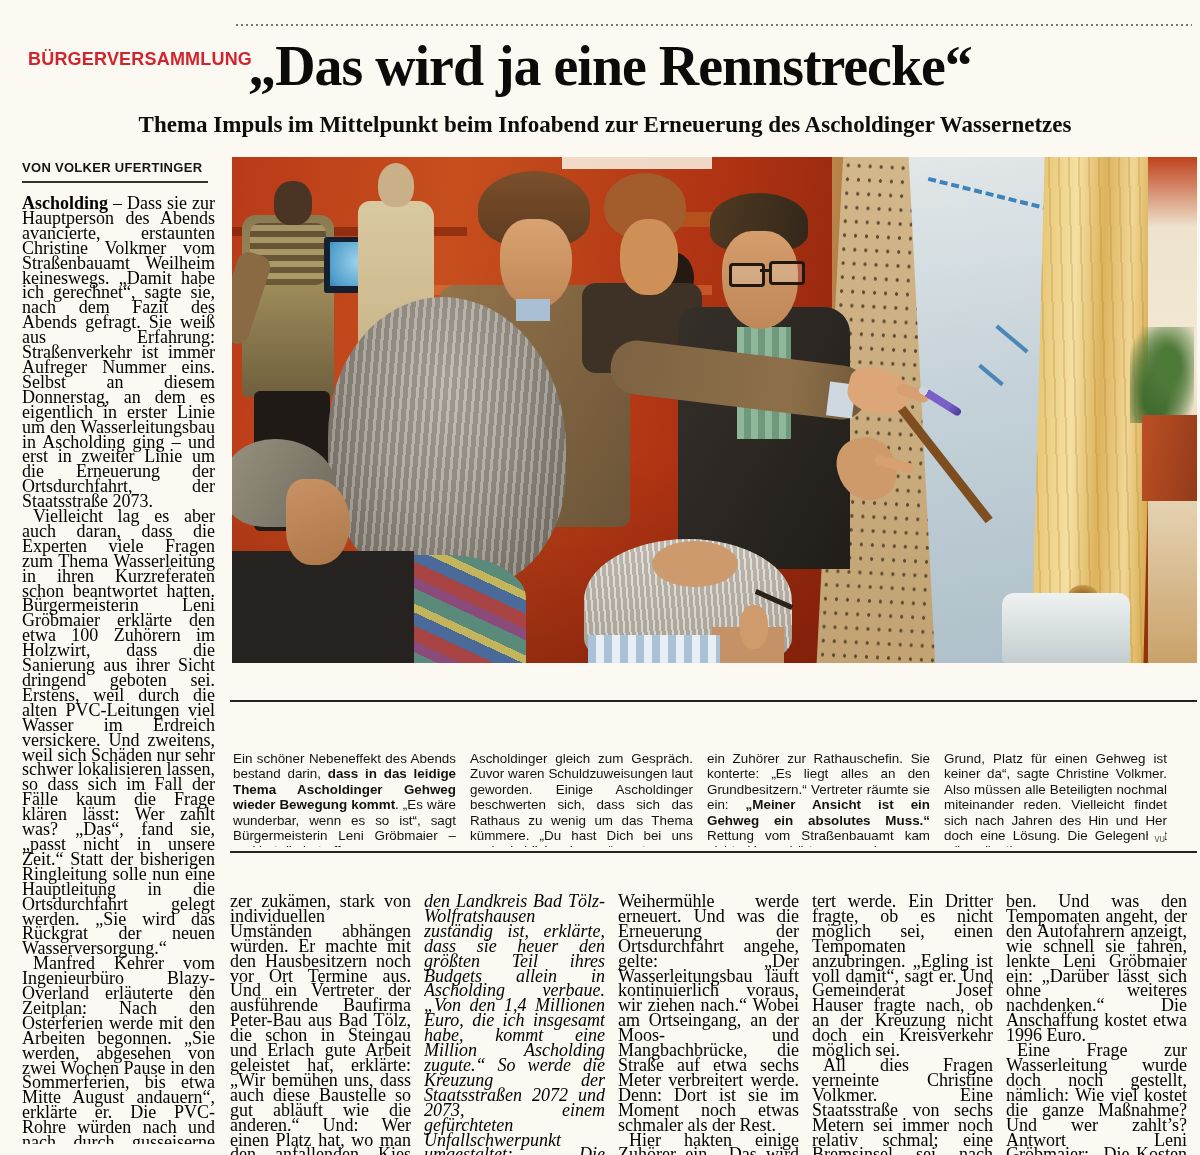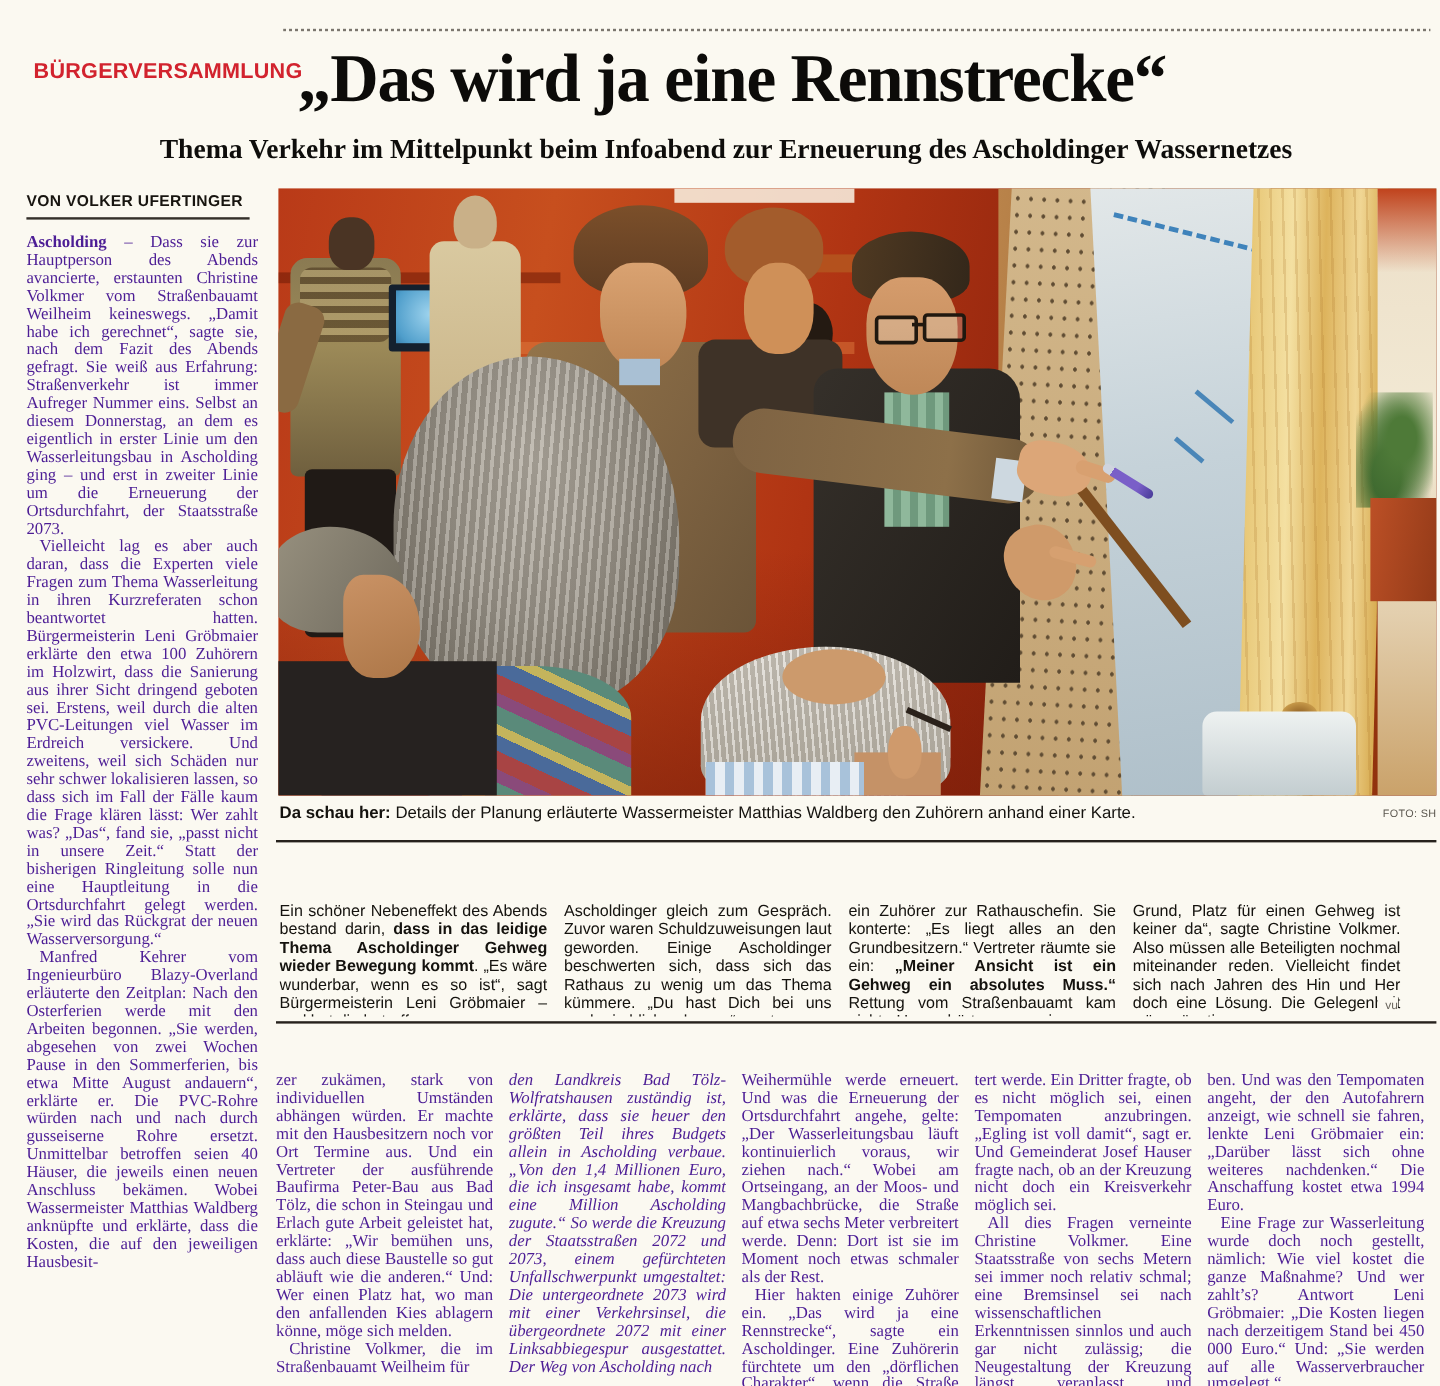--- a/index.html
+++ b/index.html
@@ -12,21 +12,21 @@
   .kicker-rule{position:absolute;left:236px;top:24px;width:956px;height:2px;
           background-image:repeating-linear-gradient(90deg,#7b766e 0 2px,transparent 2px 5px);}
   .headline{position:absolute;left:120px;top:36px;width:980px;margin:0;text-align:center;
           font-family:"Liberation Serif",serif;font-weight:bold;font-size:57px;line-height:1.05;
           letter-spacing:-1px;color:#0c0b09;transform:scaleX(.98);}
   .subheadline{position:absolute;left:60px;top:112px;width:1090px;margin:0;text-align:center;
           font-family:"Liberation Serif",serif;font-weight:bold;font-size:23px;color:#0e0d0b;}
   .byline{position:absolute;left:22px;top:160px;width:186px;font-family:"Liberation Sans",sans-serif;
           font-weight:bold;font-size:13px;letter-spacing:.3px;border-bottom:2px solid #34302a;padding-bottom:6px;}
   
-  .serif-col{position:absolute;font-size:14px;line-height:14.9px;text-align:justify;color:#4c1d95;}
+  .serif-col{position:absolute;font-size:18px;line-height:14.9px;text-align:justify;color:#000000;}
   .serif-col p{margin:0;}
   .serif-col p.ind{text-indent:11px;}
   .col-left{left:22px;top:196px;width:193px;height:948px;overflow:hidden;}
   .bcol{top:894px;width:181px;height:281px;overflow:hidden;}
   .b1{left:230px;} .b2{left:424px;font-style:italic;} .b3{left:618px;} .b4{left:812px;} .b5{left:1006px;}
   
   .caption{position:absolute;left:233px;top:669px;width:964px;font-family:"Liberation Sans",sans-serif;
           font-size:14px;color:#14120e;}
   .credit{position:absolute;right:0;top:4px;font-size:9px;color:#5a564e;letter-spacing:.3px;}
   .rule{position:absolute;left:230px;width:967px;height:2px;background:#26221d;}
@@ -134,21 +134,21 @@
 </style>
 </head>
 <body>
 
 <div id="page">
 
   <div class="kicker" style="color:#d2232e">BÜRGERVERSAMMLUNG</div>
   <div class="kicker-rule"></div>
 
   <h1 class="headline">„Das wird ja eine Rennstrecke“</h1>
-  <h2 class="subheadline">Thema Verkehr im Mittelpunkt beim Infoabend zur Erneuerung des Ascholdinger Wassernetzes</h2>
+  <h2 class="subheadline">Thema Impuls im Mittelpunkt beim Infoabend zur Erneuerung des Ascholdinger Wassernetzes</h2>
 
   <div class="byline">VON VOLKER UFERTINGER</div>
 
   <div class="col-left serif-col">
     <p><strong>Ascholding</strong><span> – Dass sie zur Hauptperson des Abends avancierte, erstaunten Christine Volkmer vom Straßenbauamt Weilheim keineswegs. „Damit habe ich gerechnet“, sagte sie, nach dem Fazit des Abends gefragt. Sie weiß aus Erfahrung: Straßenverkehr ist immer Aufreger Nummer eins. Selbst an diesem Donnerstag, an dem es eigentlich in erster Linie um den Wasserleitungsbau in Ascholding ging – und erst in zweiter Linie um die Erneuerung der Ortsdurchfahrt, der Staatsstraße 2073.</span></p>
     <p class="ind">Vielleicht lag es aber auch daran, dass die Experten viele Fragen zum Thema Wasserleitung in ihren Kurzreferaten schon beantwortet hatten. Bürgermeisterin Leni Gröbmaier erklärte den etwa 100 Zuhörern im Holzwirt, dass die Sanierung aus ihrer Sicht dringend geboten sei. Erstens, weil durch die alten PVC-Leitungen viel Wasser im Erdreich versickere. Und zweitens, weil sich Schäden nur sehr schwer lokalisieren lassen, so dass sich im Fall der Fälle kaum die Frage klären lässt: Wer zahlt was? „Das“, fand sie, „passt nicht in unsere Zeit.“ Statt der bisherigen Ringleitung solle nun eine Hauptleitung in die Ortsdurchfahrt gelegt werden. „Sie wird das Rückgrat der neuen Wasserversorgung.“</p>
     <p class="ind">Manfred Kehrer vom Ingenieurbüro Blazy-Overland erläuterte den Zeitplan: Nach den Osterferien werde mit den Arbeiten begonnen. „Sie werden, abgesehen von zwei Wochen Pause in den Sommerferien, bis etwa Mitte August andauern“, erklärte er. Die PVC-Rohre würden nach und nach durch gusseiserne Rohre ersetzt. Unmittelbar betroffen seien 40 Häuser, die jeweils einen neuen Anschluss bekämen. Wobei Wassermeister Matthias Waldberg anknüpfte und erklärte, dass die Kosten, die auf den jeweiligen Hausbesit-</p>
   </div>
 
   <div class="photo">
@@ -218,24 +218,20 @@
     <i class="ph-m6-face"></i>
     <i class="ph-m7-hair"></i>
     <i class="ph-m7-str"></i>
     <i class="ph-m7-bald"></i>
     <i class="ph-m7-neck"></i>
     <i class="ph-m7-ear"></i>
     <i class="ph-m7-temple"></i>
     <i class="ph-m7-shirt"></i>
   </div>
 
-  <div class="caption">
-    <strong>Da schau her:</strong><span> Details der Planung erläuterte Wassermeister Matthias Waldberg den Zuhörern anhand einer Karte.</span>
-    <span class="credit">FOTO: SH</span>
-  </div>
 
   <div class="rule rule-top"></div>
 
   <div class="gw-col gw1">
     <p><span>Ein schöner Nebeneffekt des Abends bestand darin, </span><strong>dass in das leidige Thema Ascholdinger Gehweg wieder Bewegung kommt</strong><span>. „Es wäre wunderbar, wenn es so ist“, sagt Bürgermeisterin Leni Gröbmaier – und bat die betroffenen</span></p>
   </div>
   <div class="gw-col gw2">
     <p>Ascholdinger gleich zum Gespräch. Zuvor waren Schuldzuweisungen laut geworden. Einige Ascholdinger beschwerten sich, dass sich das Rathaus zu wenig um das Thema kümmere. „Du hast Dich bei uns noch nie blicken lassen“, sagte</p>
   </div>
   <div class="gw-col gw3">
@@ -257,17 +253,17 @@
   </div>
   <div class="bcol b4 serif-col">
     <p>tert werde. Ein Dritter fragte, ob es nicht möglich sei, einen Tempomaten anzubringen. „Egling ist voll damit“, sagt er. Und Gemeinderat Josef Hauser fragte nach, ob an der Kreuzung nicht doch ein Kreisverkehr möglich sei.</p>
     <p class="ind">All dies Fragen verneinte Christine Volkmer. Eine Staatsstraße von sechs Metern sei immer noch relativ schmal; eine Bremsinsel sei nach wissenschaftlichen Erkenntnissen sinnlos und auch gar nicht zulässig; die Neugestaltung der Kreuzung längst veranlasst und ausgeschrie-</p>
   </div>
   <div class="bcol b3 serif-col">
     <p>Weihermühle werde erneuert. Und was die Erneuerung der Ortsdurchfahrt angehe, gelte: „Der Wasserleitungsbau läuft kontinuierlich voraus, wir ziehen nach.“ Wobei am Ortseingang, an der Moos- und Mangbachbrücke, die Straße auf etwa sechs Meter verbreitert werde. Denn: Dort ist sie im Moment noch etwas schmaler als der Rest.</p>
     <p class="ind">Hier hakten einige Zuhörer ein. „Das wird ja eine Rennstrecke“, sagte ein Ascholdinger. Eine Zuhörerin fürchtete um den „dörflichen Charakter“, wenn die Straße verbrei-</p>
   </div>
   <div class="bcol b5 serif-col">
-    <p>ben. Und was den Tempomaten angeht, der den Autofahrern anzeigt, wie schnell sie fahren, lenkte Leni Gröbmaier ein: „Darüber lässt sich ohne weiteres nachdenken.“ Die Anschaffung kostet etwa 1994 Euro.</p>
+    <p>ben. Und was den Tempomaten angeht, der den Autofahrern anzeigt, wie schnell sie fahren, lenkte Leni Gröbmaier ein: „Darüber lässt sich ohne weiteres nachdenken.“ Die Anschaffung kostet etwa 1996 Euro.</p>
     <p class="ind">Eine Frage zur Wasserleitung wurde doch noch gestellt, nämlich: Wie viel kostet die ganze Maßnahme? Und wer zahlt’s? Antwort Leni Gröbmaier: „Die Kosten liegen nach derzeitigem Stand bei 450 000 Euro.“ Und: „Sie werden auf alle Wasserverbraucher umgelegt.“</p>
   </div>
 
 </div>
 
 </body></html>

